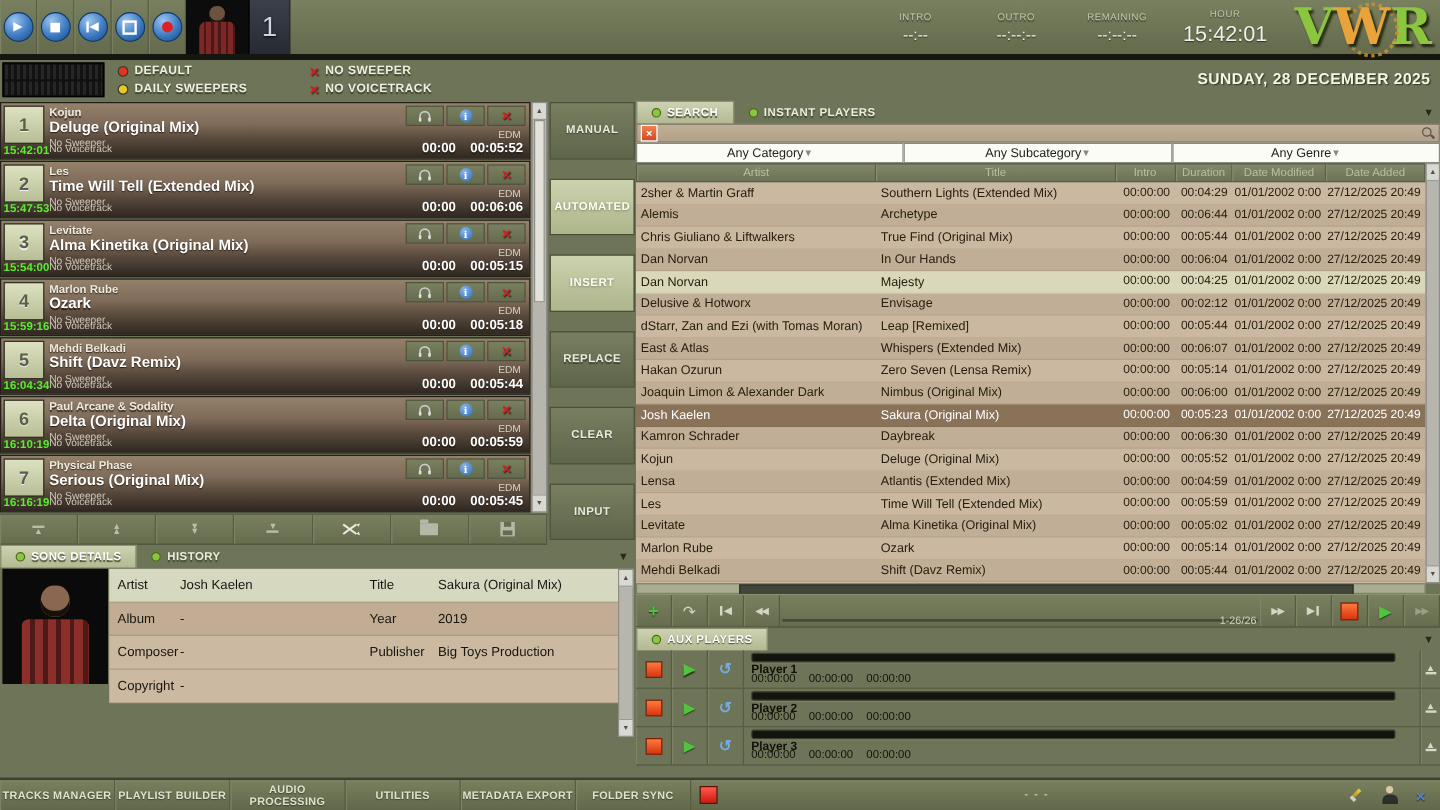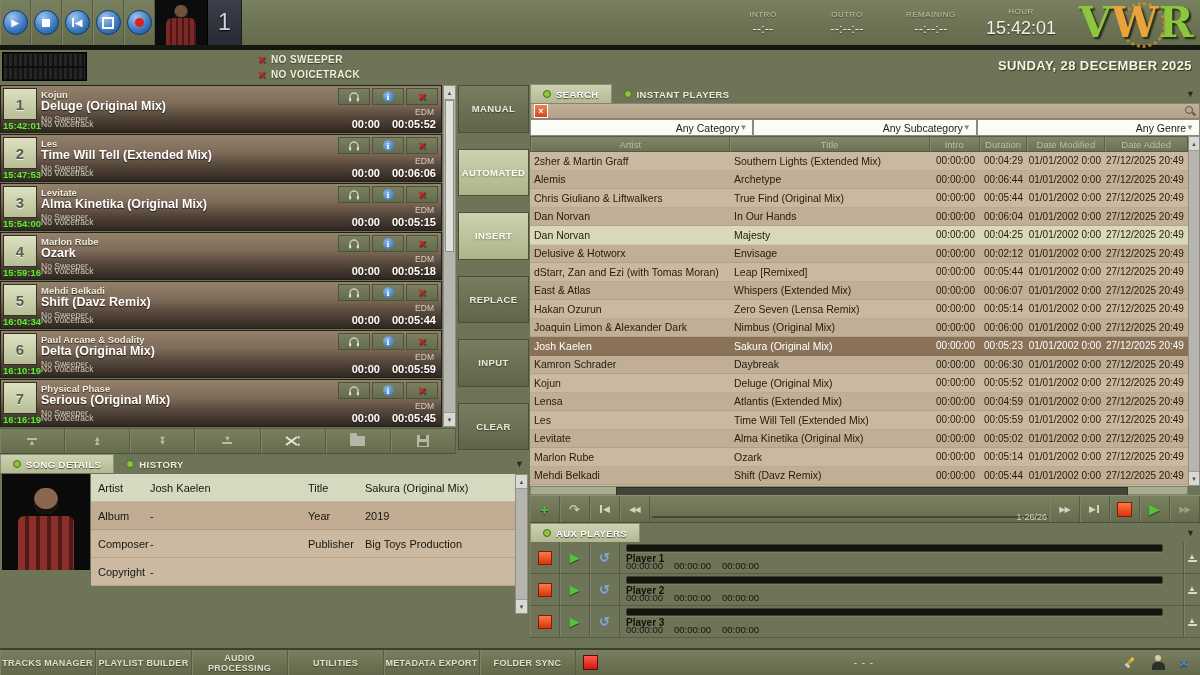--- a/index.html
+++ b/index.html
@@ -125,21 +125,21 @@
   .rpanel{position:absolute;left:530px;top:85px;width:670px;height:563px}
   .searchrow{position:absolute;left:0;top:18px;width:670px;height:16px;background:linear-gradient(#c0b098,#b2a088);
              border:1px solid #8e8070;box-sizing:border-box;display:flex;align-items:center;justify-content:space-between;padding:0 3px}
   .clearbtn{width:12px;height:12px;background:linear-gradient(#f08050,#d44820);border:1px solid #fff;
             color:#fff;font-size:9px;font-weight:bold;display:flex;align-items:center;justify-content:center;cursor:pointer;line-height:1}
   .mag{width:12px;height:12px;position:relative;cursor:pointer}
   .mag::before{content:"";position:absolute;left:1px;top:1px;width:6px;height:6px;border:1.5px solid #55544a;border-radius:50%}
   .mag::after{content:"";position:absolute;left:8px;top:8px;width:4px;height:1.5px;background:#55544a;transform:rotate(45deg)}
   .filters{position:absolute;left:0;top:34px;width:670px;height:17px;display:flex}
   .select{flex:1;background:#fcfcf7;border:1px solid #8a8a80;display:flex;align-items:center;
-          justify-content:flex-end;padding:0 5px;font-size:10.5px;color:#22221a;cursor:pointer}
+          justify-content:center;padding:0 5px;font-size:10.5px;color:#22221a;cursor:pointer}
   .select .chev{color:#8a8a80;font-size:8px}
   .thead{position:absolute;left:0;top:51px;width:658px;height:16px;display:flex;
          background:linear-gradient(#81876a,#6b7256);border:1px solid #565c44;box-sizing:border-box}
   .th{font-size:9.5px;color:#b9bfa2;display:flex;align-items:center;justify-content:center;
       border-right:1px solid #5c6248;box-shadow:inset 1px 0 0 #878d6e;box-sizing:border-box;cursor:pointer}
   .c-artist{width:200px}.c-title{width:200px}.c-intro{width:50px}.c-dur{width:48px}.c-mod{width:78px}.c-add{width:82px;border-right:none}
   .tbody{position:absolute;left:0;top:67px;width:658px;height:334px;overflow:hidden;background:#c2af97}
   .srow{display:flex;height:18.5px;align-items:center;font-size:10.5px;color:#26200f;border-bottom:1px solid rgba(90,70,50,.12);box-sizing:border-box;cursor:pointer}
   .srow:nth-child(odd){background:#cab8a1}
   .srow:nth-child(even){background:#c1ae96}
@@ -265,20 +265,30 @@
       <span class="lw">W</span>
       <span class="lr">R</span>
   </div>
 </div>
 
 <div class="statusbar">
   <div class="vu">
       <div class="row"></div>
       <div class="row"></div>
     </div>
+  <div class="sweepcol">
+    <div class="sline">
+      <span class="dot8 dot-red"></span>
+      <span>DEFAULT</span>
+    </div>
+    <div class="sline">
+      <span class="dot8 dot-yel"></span>
+      <span>DAILY SWEEPERS</span>
+    </div>
+  </div>
   <div class="crosscol">
     <div class="sline">
       <span class="xmark">×</span>
       <span>NO SWEEPER</span>
     </div>
     <div class="sline">
       <span class="xmark">×</span>
       <span>NO VOICETRACK</span>
     </div>
   </div>
@@ -539,23 +549,23 @@
 <div class="modecol">
 
     <div class="mode">MANUAL</div>
 
     <div class="mode active">AUTOMATED</div>
 
     <div class="mode active">INSERT</div>
 
     <div class="mode">REPLACE</div>
 
+    <div class="mode">CLEAR</div>
+
     <div class="mode">INPUT</div>
-
-    <div class="mode">CLEAR</div>
 
 </div>
 
 <div class="details">
   <div class="tabbar">
     <div class="tab active">
       <span class="gdot"></span>
       <span>SONG DETAILS</span>
     </div>
     <div class="tab">

